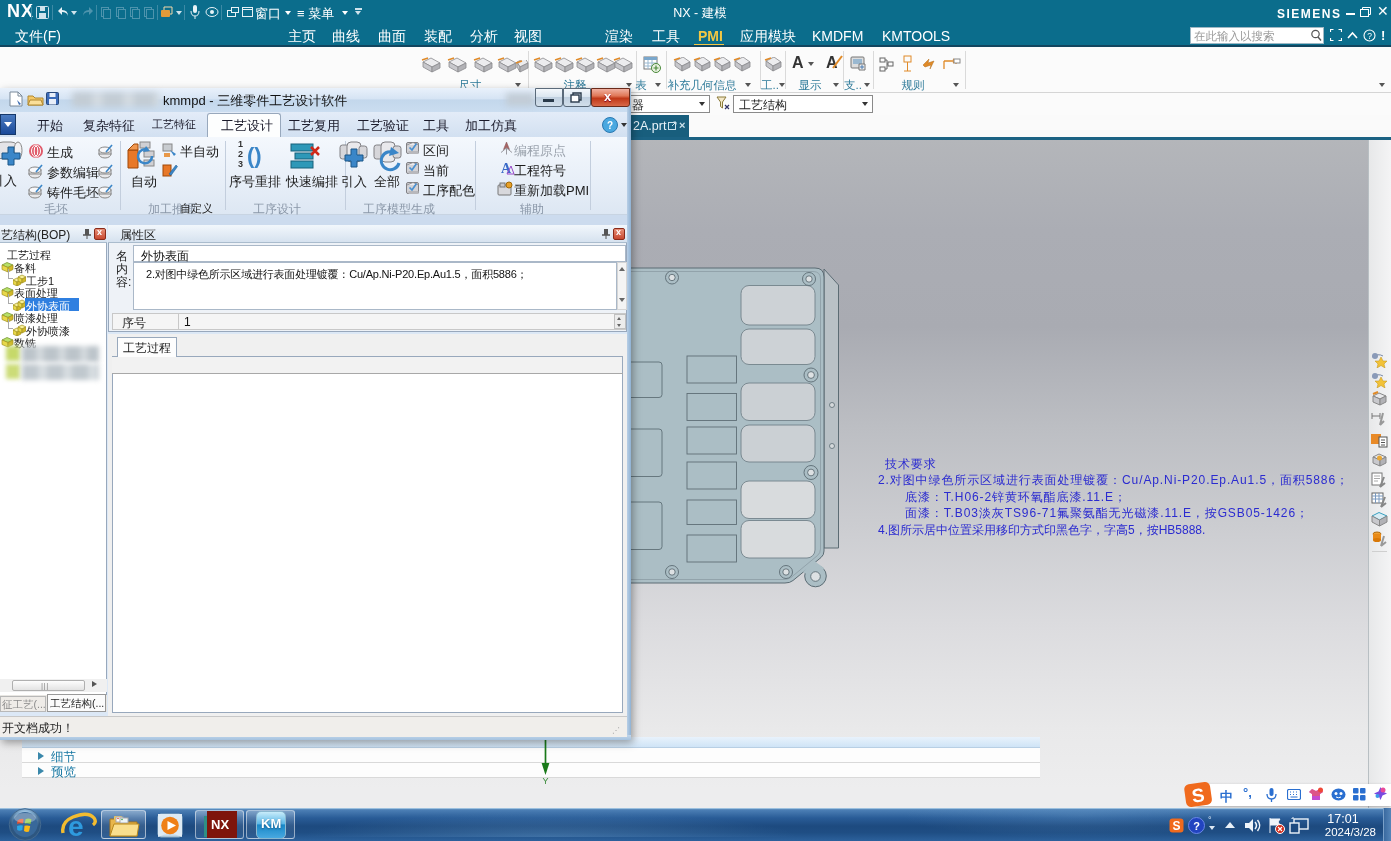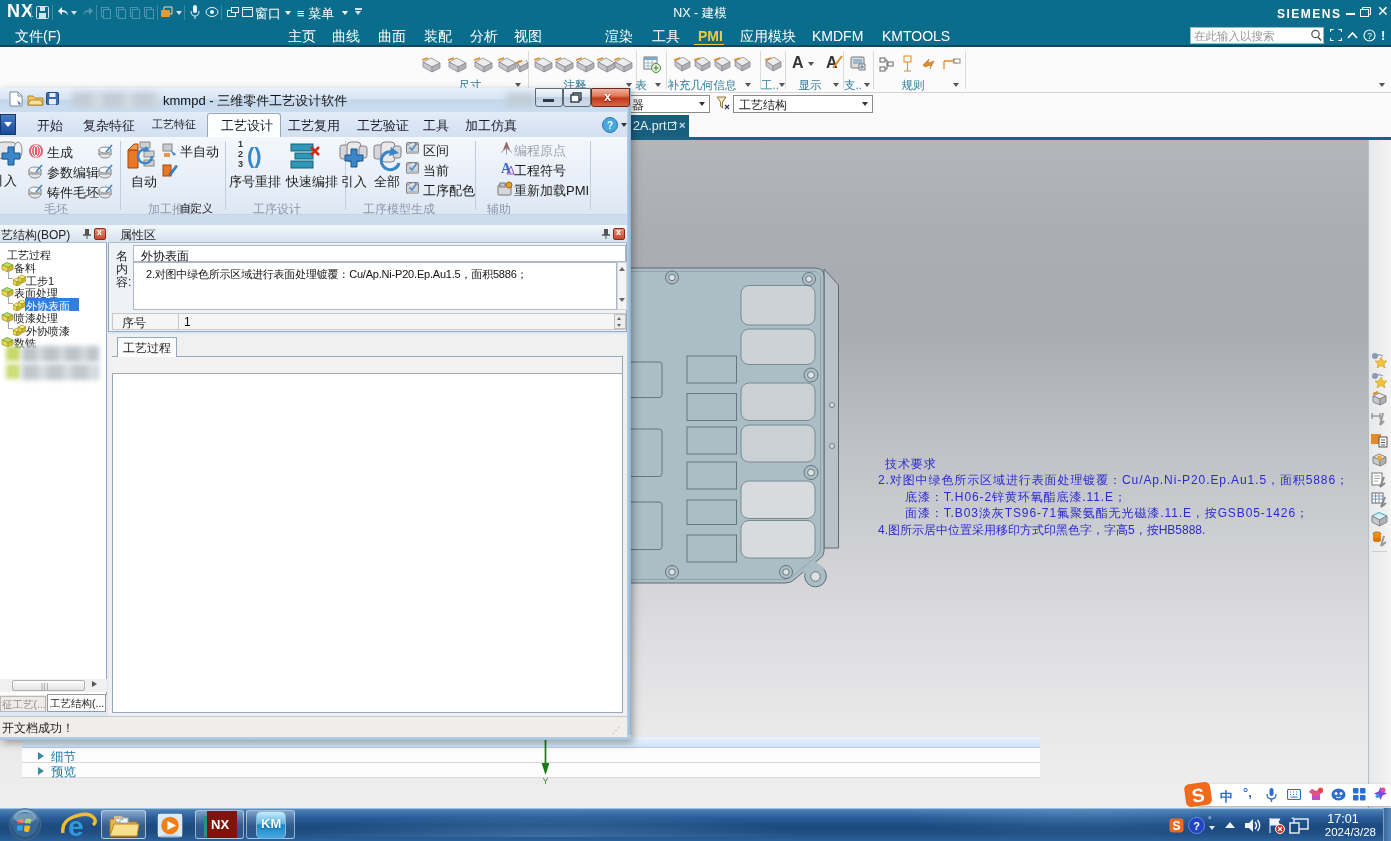--- a/index.html
+++ b/index.html
@@ -453,21 +453,21 @@
 <div class="ab" style="left:0;top:137px;width:627px;height:78px;background:linear-gradient(#f4f8fd 0%,#e8eff8 55%,#dde7f3 100%);border-bottom:1px solid #c8d4e2;"></div>
 <div class="ab" style="left:120px;top:141px;width:1px;height:69px;background:#c3cedd;"></div>
 <div class="ab" style="left:225px;top:141px;width:1px;height:69px;background:#c3cedd;"></div>
 <div class="ab" style="left:345px;top:141px;width:1px;height:69px;background:#c3cedd;"></div>
 <div class="ab" style="left:475px;top:141px;width:1px;height:69px;background:#c3cedd;"></div>
 <div class="ab" style="left:590px;top:141px;width:1px;height:69px;background:#c3cedd;"></div>
 <div class="ab noselect" style="left:11px;top:201px;width:90px;text-align:center;font-size:12px;color:#8a97a8;">毛坯</div>
 <div class="ab noselect" style="left:127px;top:201px;width:90px;text-align:center;font-size:12px;color:#8a97a8;">加工推理</div>
 <div class="ab noselect" style="left:232px;top:201px;width:90px;text-align:center;font-size:12px;color:#8a97a8;">工序设计</div>
 <div class="ab noselect" style="left:354px;top:201px;width:90px;text-align:center;font-size:12px;color:#8a97a8;">工序模型生成</div>
-<div class="ab noselect" style="left:487px;top:201px;width:90px;font-size:12px;color:#8a97a8;">辅助</div>
+<div class="ab noselect" style="left:487px;top:201px;width:90px;text-align:center;font-size:12px;color:#8a97a8;">辅助</div>
 <svg class="ab" style="left:-6px;top:139px" width="32" height="32">
     <rect x="1" y="3" width="24" height="17" rx="8" fill="#e4e4e8" stroke="#888"></rect>
     <ellipse cx="24" cy="11.5" rx="4" ry="8.5" fill="#f2f2f4" stroke="#888"></ellipse>
     <path d="M8 14 h6 v-6 h6 v6 h6 v6 h-6 v6 h-6 v-6 h-6 z" fill="#3a86c8" stroke="#1a5688"></path>
   </svg>
 <div class="ab noselect" style="left:-9px;top:172px;font-size:13px;color:#1b1b1b;">引入</div>
 <svg class="ab" style="left:28px;top:143px" width="17" height="16">
     <ellipse cx="8" cy="8" rx="7" ry="7" fill="#e05a6a"></ellipse>
     <ellipse cx="8" cy="8" rx="4.5" ry="6" fill="none" stroke="#fff"></ellipse>
     <ellipse cx="8" cy="8" rx="1.8" ry="5" fill="none" stroke="#fff"></ellipse>

